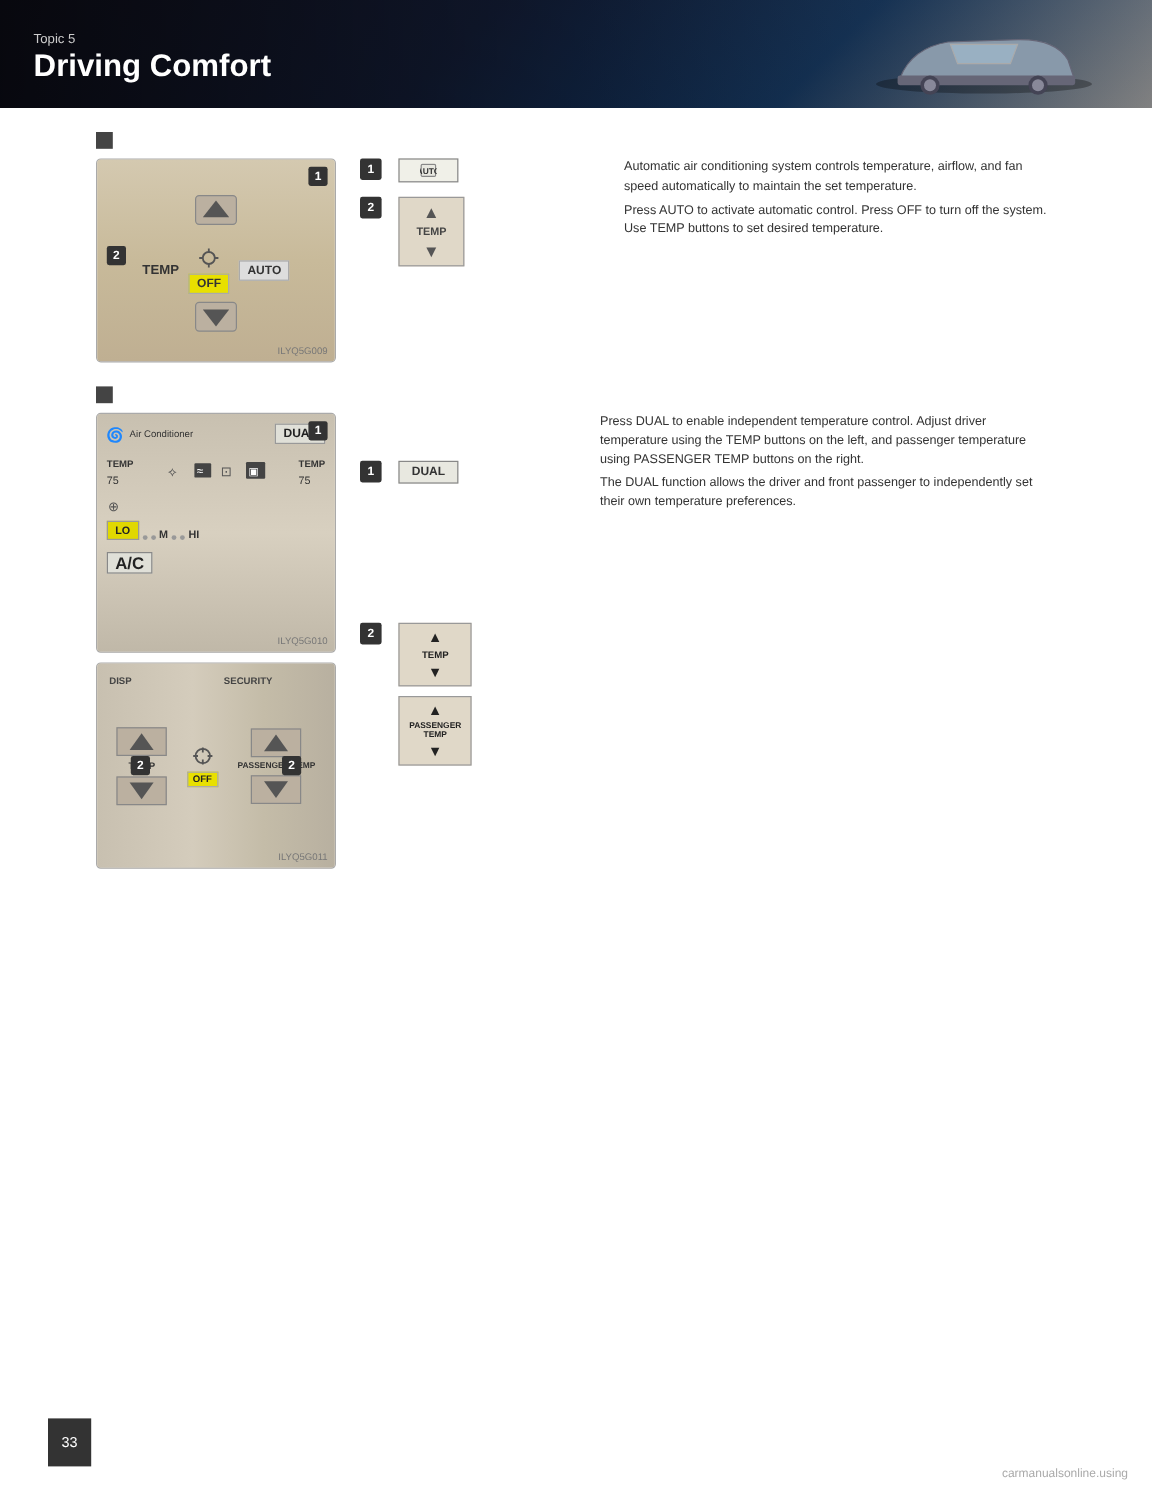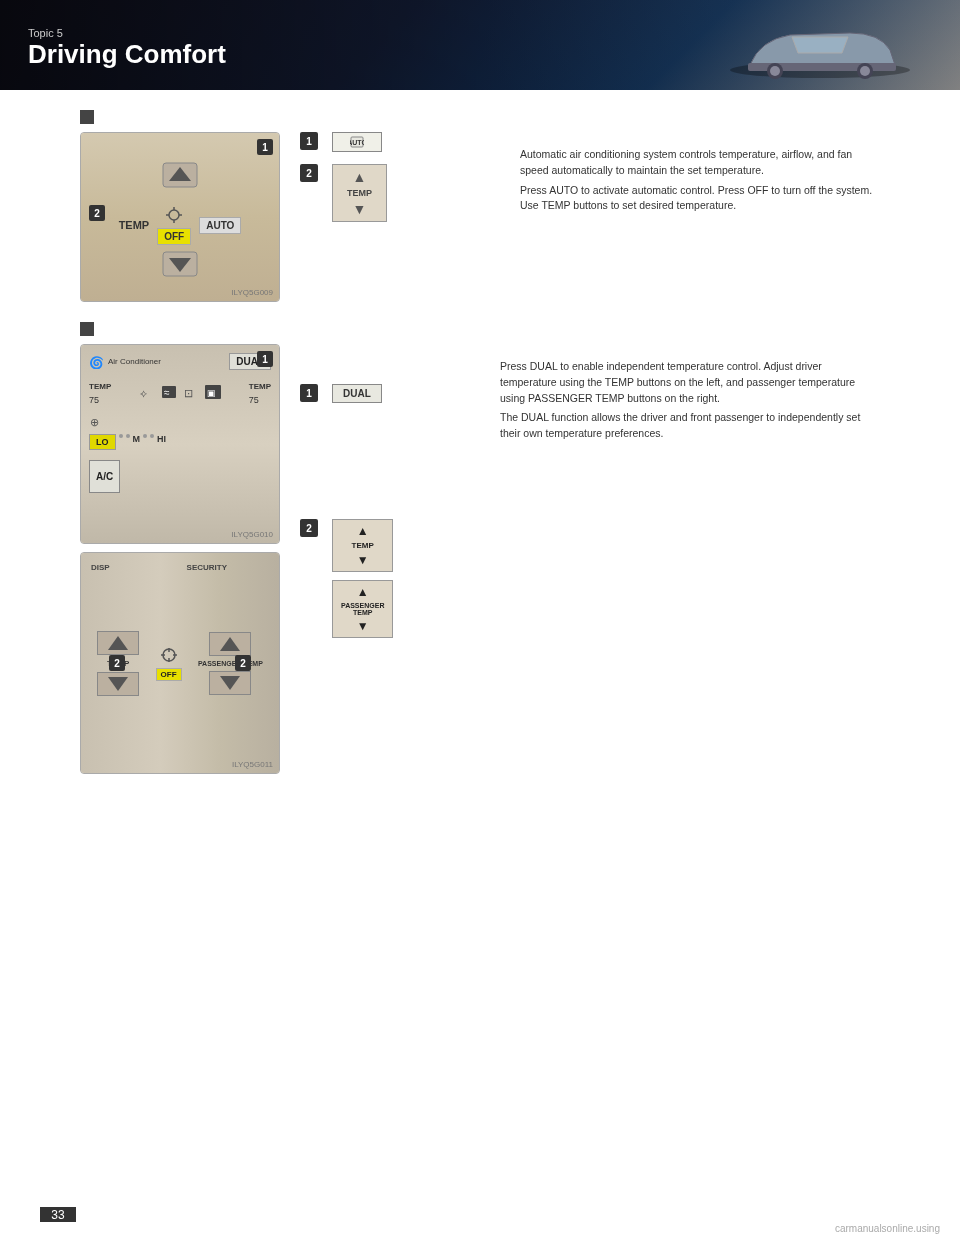--- a/index.html
+++ b/index.html
@@ -84,21 +84,21 @@
       position: relative;
       overflow: hidden;
     }
     .diagram-1 {
       height: 170px;
     }
     .diagram-2 {
       height: 200px;
     }
     .diagram-3 {
-      height: 222px;
+      height: 172px;
     }
 
     
     .desc-area {
       flex: 1;
     }
 
     
     .num-badge {
       display: inline-flex;
@@ -224,21 +224,21 @@
       flex-direction: column;
       gap: 4px;
     }
     .ac-top-row {
       display: flex;
       align-items: center;
       justify-content: space-between;
     }
     .ac-lo-hi {
       display: flex;
-      align-items: flex-start;
+      align-items: flex-end;
       gap: 3px;
       margin-top: 2px;
     }
     .ac-btn {
       background: #e0d800;
       border: 1px solid #999;
       padding: 2px 6px;
       font-size: 9px;
       font-weight: bold;
     }
@@ -256,33 +256,33 @@
     .dual-badge {
       background: #e0e0d8;
       border: 1px solid #999;
       padding: 2px 6px;
       font-size: 10px;
       font-weight: bold;
     }
     .ac-tag {
       background: #e0e0d8;
       border: 1px solid #888;
-      padding: 10px 6px;
-      font-size: 10px;
+      padding: 0 6px;
+      font-size: 14px;
       font-weight: bold;
       display: inline-block;
     }
 
     
     .page-number {
       position: absolute;
       bottom: 20px;
       left: 40px;
       width: 36px;
-      height: 15px;
+      height: 40px;
       background: #333;
       color: #fff;
       font-size: 12px;
       display: flex;
       align-items: center;
       justify-content: center;
     }
 
     
     .watermark {
@@ -340,21 +340,20 @@
       font-weight: bold;
       color: #444;
     }
 
     
     .text-block {
       font-size: 10.5px;
       line-height: 1.5;
       color: #333;
       margin-bottom: 8px;
-      margin-top: 15px;
     }
     .text-block p {
       margin-bottom: 4px;
     }
   </style>
 </head>
 <body>
 
 <div class="header-banner">
   <div class="header-banner-overlay"></div>

